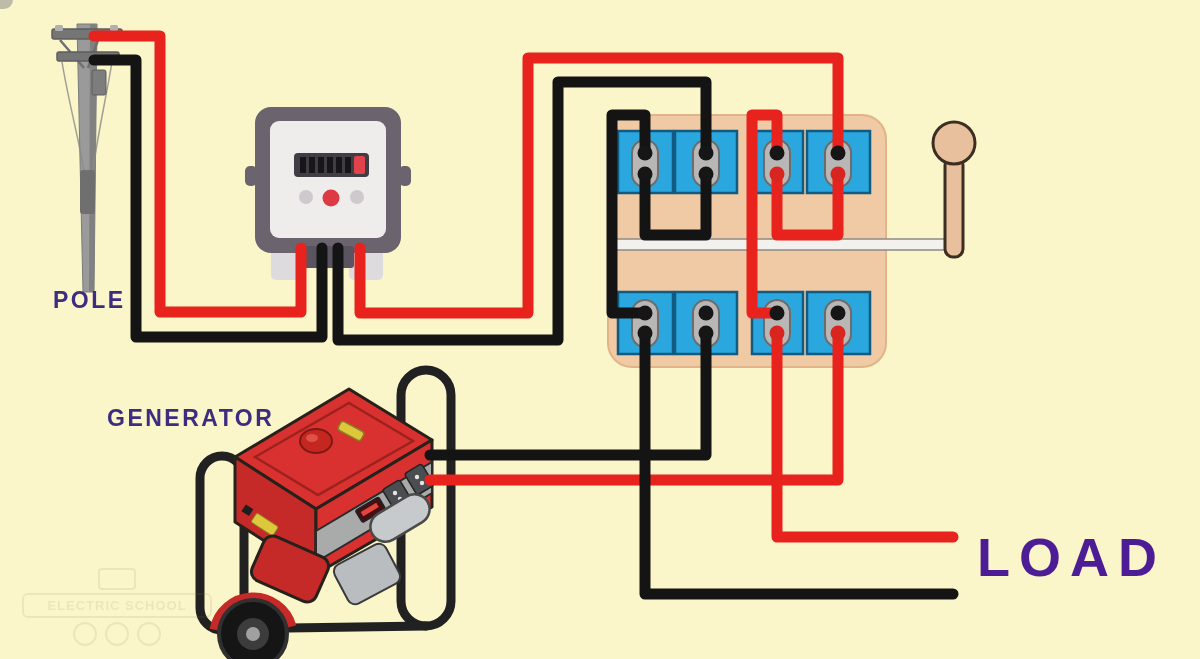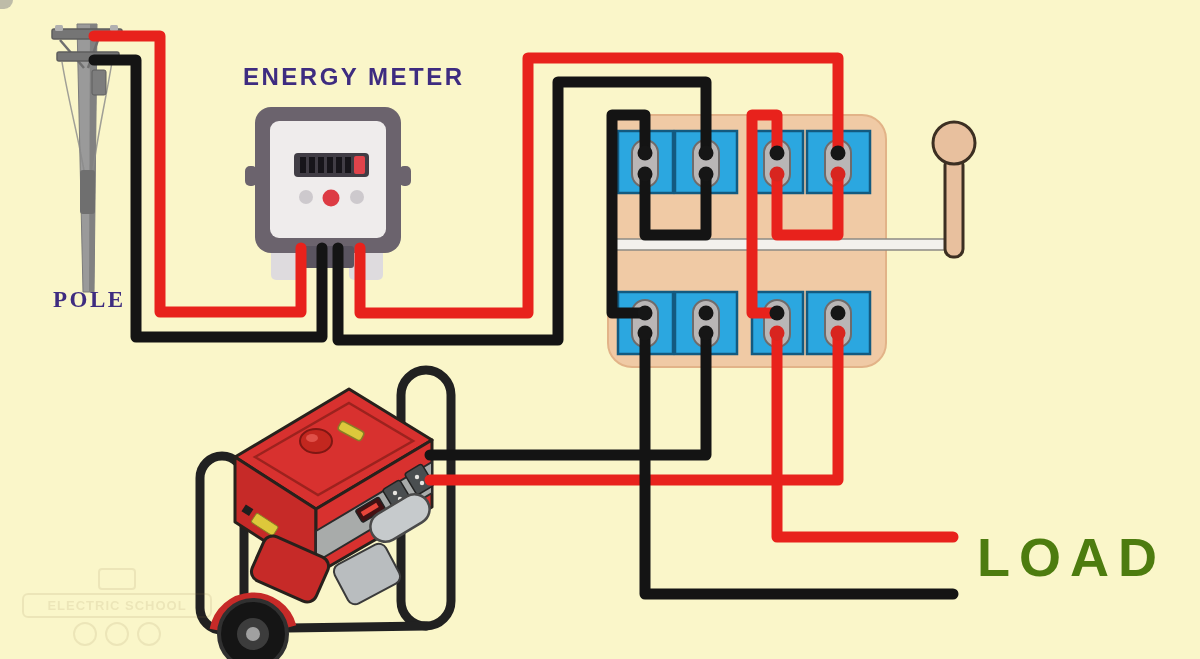--- a/index.html
+++ b/index.html
@@ -12,26 +12,26 @@
   .diagram-label{
     position:absolute;
     color:#3e2c80;
     font-weight:700;
     font-size:23px;
     letter-spacing:2.5px;
     white-space:pre-line;
     line-height:1.25;
   }
   .label-energy-meter{left:243px;top:62px;font-size:24px;}
-  .label-pole{left:53px;top:286px;font-family:Liberation Serif, serif;}
+  .label-pole{left:53px;top:286px;}
   .label-generator{left:107px;top:404px;}
   .label-changeover{left:912px;top:42px;width:185px;letter-spacing:1.5px;}
   .label-load{
     position:absolute;left:977px;top:526px;
-    color:#4d7c0f;font-weight:700;font-size:54px;letter-spacing:9px;
+    color:#4c1d95;font-weight:700;font-size:54px;letter-spacing:9px;
   }
   .wire{fill:none;stroke-width:11;stroke-linecap:round;stroke-linejoin:round;}
   .frame{fill:none;stroke:#212121;stroke-width:9;stroke-linejoin:round;stroke-linecap:round;}
   .dot-black{fill:#161616;}
   .dot-red{fill:#d8251f;}
   .watermark{
     position:absolute;left:22px;top:568px;opacity:0.12;color:#8a7442;
     width:190px;text-align:center;
   }
   .wm-tv{width:34px;height:18px;border:2px solid #8a7442;border-radius:4px;margin:0 auto 3px auto;}
@@ -204,21 +204,21 @@
     <circle class="dot-black" cx="706" cy="313" r="7.5"></circle>
     <circle class="dot-black" cx="706" cy="333" r="7.5"></circle>
     <circle class="dot-black" cx="777" cy="313" r="7.5"></circle>
     <circle class="dot-red" cx="777" cy="333" r="7.5"></circle>
     <circle class="dot-black" cx="838" cy="313" r="7.5"></circle>
     <circle class="dot-red" cx="838" cy="333" r="7.5"></circle>
   </g>
 </svg>
 
   <div class="diagram-label label-pole">POLE</div>
-  <div class="diagram-label label-energy-meter">ENERGY METER</div>
+  <div class="diagram-label label-generator">GENERATOR</div>
   <div class="label-load">LOAD</div>
 
   <div class="watermark">
     <div class="wm-tv"></div>
     <div class="wm-box">ELECTRIC SCHOOL</div>
     <div class="wm-circles"><i></i><i></i><i></i></div>
   </div>
 
   <div class="corner-artifact"></div>
 </div>

